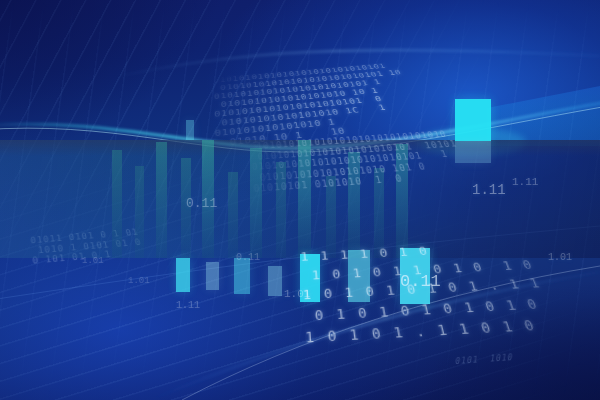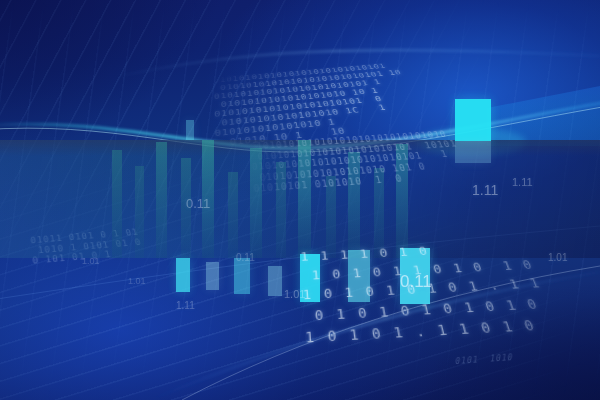--- a/index.html
+++ b/index.html
@@ -142,21 +142,21 @@
     left: 455px; top: 352px;
     width: 150px;
     font-size: 8px;
     color: rgba(190,220,255,0.22);
     transform: rotateZ(-4deg) skewX(-12deg);
   }
 
   
   .tick-num {
     position: absolute;
-    font-family: Liberation Sans, sans-serif;
+    font-family: Liberation Mono, monospace;
     color: rgba(240,248,255,0.80);
     user-select: none;
     white-space: nowrap;
   }
 
   
   .wave-svg { position: absolute; left: 0; top: 0; }
 
   
   .bar {

